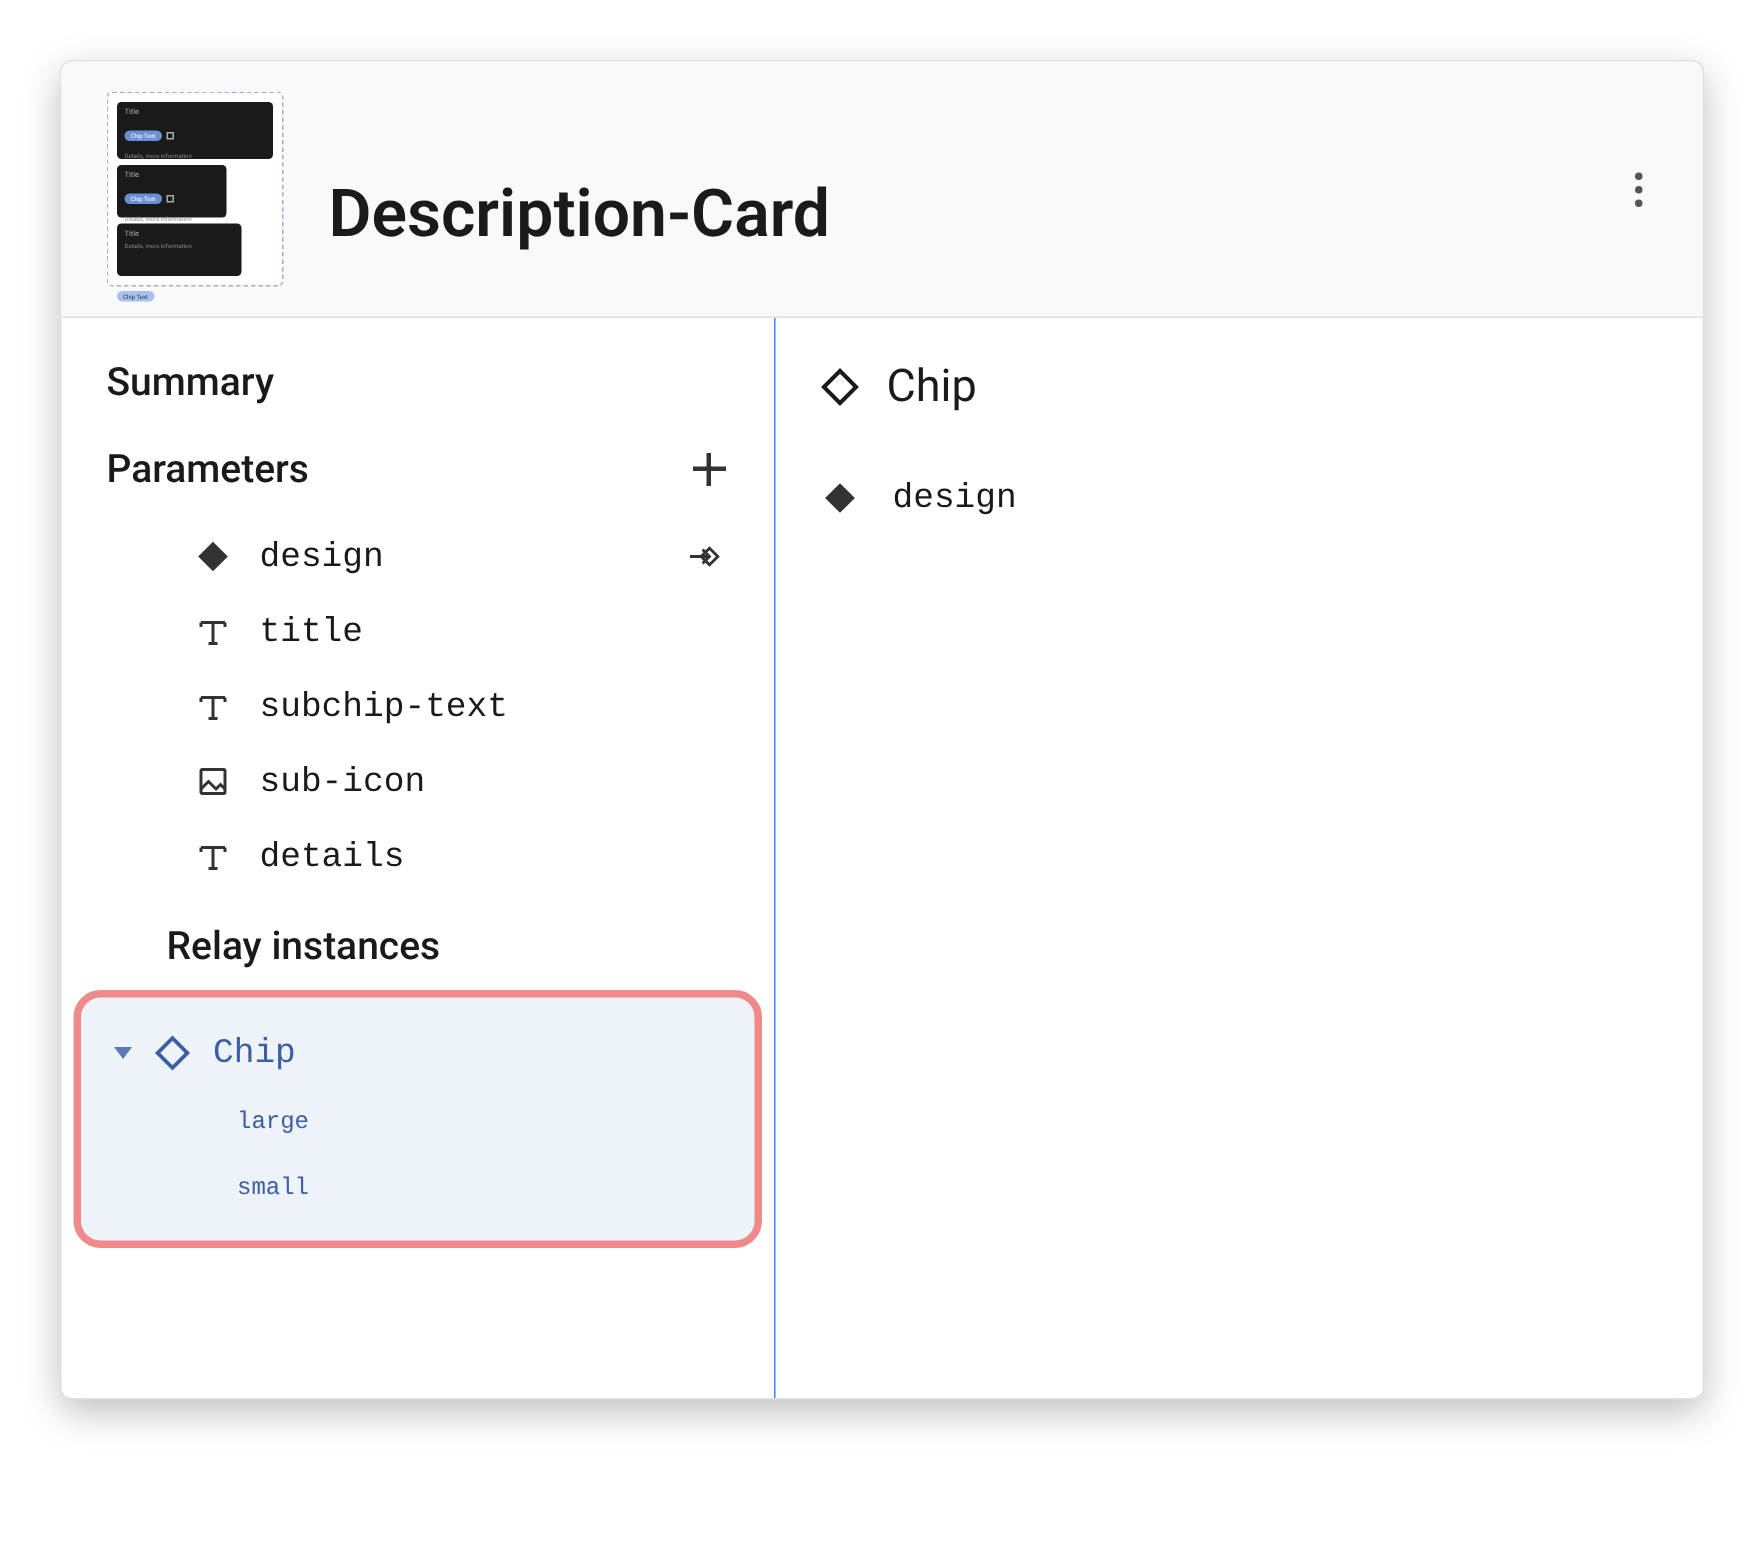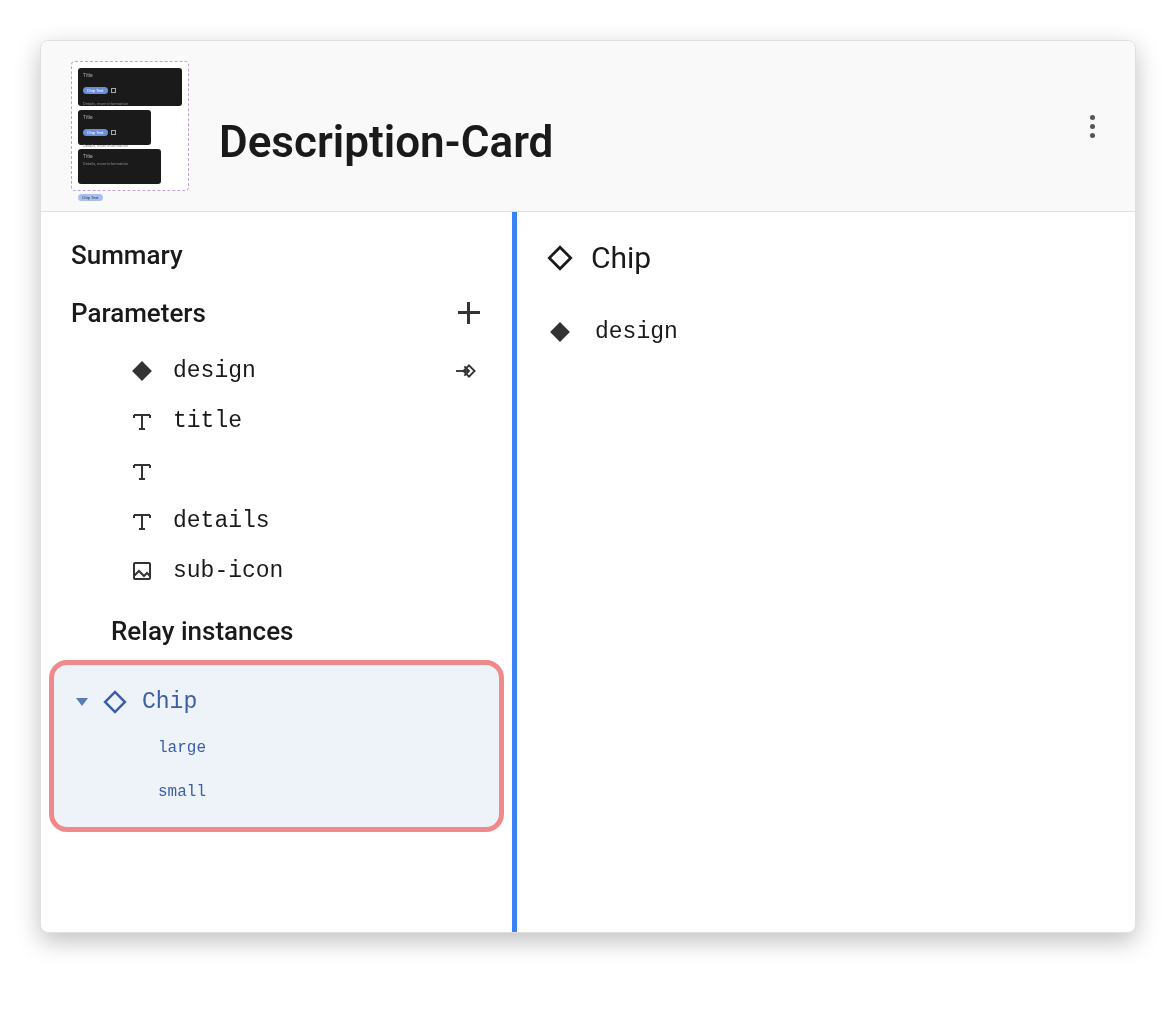--- a/index.html
+++ b/index.html
@@ -107,21 +107,21 @@
       height: 5px;
       background: #555;
       border-radius: 50%;
     }
     .body {
       display: flex;
       min-height: 720px;
     }
     .left-panel {
       width: 476px;
-      border-right: 5px solid #3b82f6;
+      border-right: 1px solid #3b82f6;
       padding: 28px 0;
       position: relative;
     }
     .right-panel {
       flex: 1;
       padding: 28px 30px;
     }
     .section-title {
       font-size: 26px;
       font-weight: 500;
@@ -340,39 +340,40 @@
           </span>
           <span class="param-label">title</span>
         </li>
         <li class="param-item">
           <span class="indent"></span>
           <span class="icon-slot">
             <svg width="22" height="22" viewBox="0 0 22 22" fill="none" stroke="#333" stroke-width="2">
                 <path d="M3 5 H19 M3 5 V8 M19 5 V8 M11 5 V19 M8 19 H14"></path>
               </svg>
           </span>
-        </li>
-        <li class="param-item">
-          <span class="indent"></span>
-          <span class="icon-slot">
-            <svg width="22" height="22" viewBox="0 0 22 22" fill="none" stroke="#333" stroke-width="2">
-                <path d="M3 5 H19 M3 5 V8 M19 5 V8 M11 5 V19 M8 19 H14"></path>
-              </svg>
-          </span>
-          <span class="param-label">details</span>
+          <span class="param-label">subchip-text</span>
         </li>
         <li class="param-item">
           <span class="indent"></span>
           <span class="icon-slot">
             <svg width="22" height="22" viewBox="0 0 22 22" fill="none" stroke="#333" stroke-width="2">
                 <rect x="3" y="3" width="16" height="16" rx="1"></rect>
                 <polyline points="3,16 8,11 13,16 16,13 19,16"></polyline>
               </svg>
           </span>
           <span class="param-label">sub-icon</span>
+        </li>
+        <li class="param-item">
+          <span class="indent"></span>
+          <span class="icon-slot">
+            <svg width="22" height="22" viewBox="0 0 22 22" fill="none" stroke="#333" stroke-width="2">
+                <path d="M3 5 H19 M3 5 V8 M19 5 V8 M11 5 V19 M8 19 H14"></path>
+              </svg>
+          </span>
+          <span class="param-label">details</span>
         </li>
       </ul>
 
       <div class="instances-title">Relay instances</div>
 
       <div class="highlight-box">
         <div class="instance-row">
           <span class="caret"></span>
           <span class="icon-slot">
             <svg width="24" height="24" viewBox="0 0 24 24" fill="none" stroke="#3a5fa5" stroke-width="2.5">

